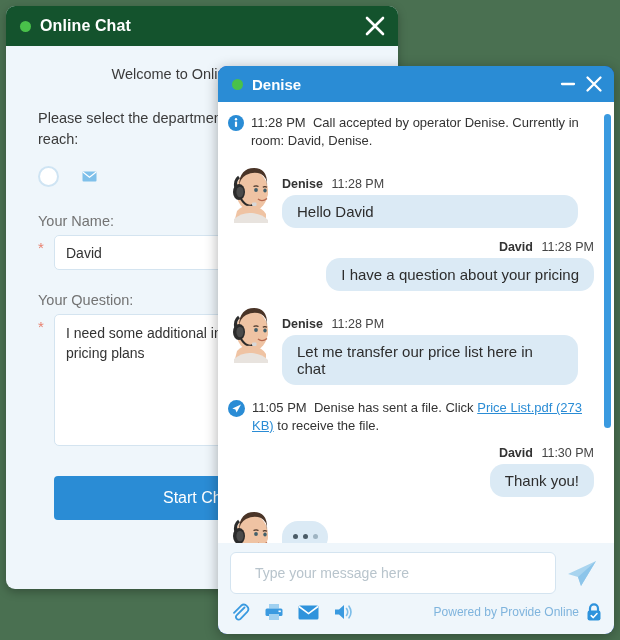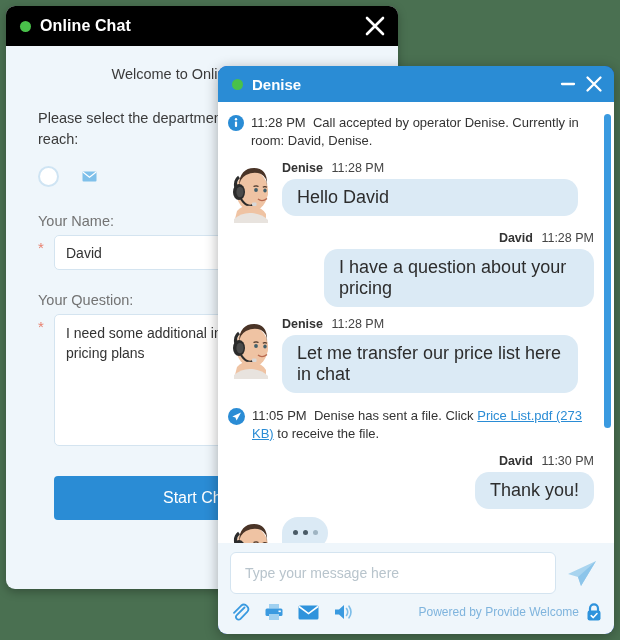--- a/index.html
+++ b/index.html
@@ -17,21 +17,21 @@
     position: absolute;
     left: 6px; top: 6px;
     width: 392px; height: 583px;
     background: #eff6fb;
     border-radius: 9px;
     box-shadow: 0 3px 10px rgba(0,0,0,0.28);
     overflow: hidden;
   }
   .pc-titlebar {
     height: 40px;
-    background: #000000;
+    background: #14532d;
     display: flex; align-items: center;
     padding: 0 13px 0 14px;
     position: relative;
   }
   .status-dot {
     width: 11px; height: 11px; border-radius: 50%;
     background: #49c14a; flex: none; margin-right: 9px;
   }
   .pc-title {
     color: #ffffff; font-size: 16px; font-weight: bold;
@@ -160,32 +160,32 @@
   .sys-icon { flex: none; margin-right: 7px; margin-top: 1px; }
   .sys-text { padding-right: 14px; }
   .sys-link { color: #2a8cd5; }
 
   .op-block { display: flex; margin-bottom: 8px; }
   .avatar {
     width: 46px; height: 62px; flex: none;
     margin-right: 8px; position: relative; overflow: hidden;
   }
   .avatar svg { display: block; }
-  .op-col { flex: 1; min-width: 0; }
+  .op-col { flex: 1; min-width: 0; margin-top: 16px; }
   .meta {
     font-size: 12.5px; color: #333; margin-bottom: 4px;
   }
   .meta .who { font-weight: bold; }
   .meta .when { color: #444; margin-left: 5px; }
   .meta.right { text-align: right; padding-right: 6px; }
 
   .bubble {
     background: #dbeaf5; border-radius: 14px;
     padding: 8px 15px;
-    font-size: 18px; color: #2d2d2d;
+    font-size: 15px; color: #2d2d2d;
     display: block; margin-bottom: 4px;
   }
   .bubble.op { border-bottom-right-radius: 14px; }
   .vis-row { display: flex; margin-bottom: 4px; }
   .vis-row .bubble {
     margin-left: auto; border-radius: 14px;
   }
   .vis-wrap { padding-left: 96px; padding-right: 6px; }
   .op-wrap { padding-right: 22px; }
 
@@ -201,21 +201,21 @@
 
   
   .composer {
     flex: none; background: #eff6fb;
     padding: 9px 12px 0 12px;
     display: flex; align-items: center;
   }
   .msg-input {
     flex: 1; height: 42px;
     border: 1px solid #d4e4f0; border-radius: 6px;
-    background: #fff; padding: 0 14px;
+    background: #fff; padding: 0 24px;
     font-size: 14px; color: #333;
     font-family: "Liberation Sans", sans-serif;
     outline: none;
   }
   .msg-input::placeholder { color: #b8c4cc; }
   .send-btn {
     width: 40px; height: 40px; margin-left: 6px;
     display: flex; align-items: center; justify-content: center;
     cursor: pointer; flex: none;
   }
@@ -475,21 +475,21 @@
         </span>
         <span class="tool-btn">
           <svg width="22" height="18" viewBox="0 0 22 18">
               <path d="M2 6.5 L6 6.5 L11 2 L11 16 L6 11.5 L2 11.5 Z" fill="#3a9ae0"></path>
               <path d="M13.5 5.5 Q16 9 13.5 12.5" stroke="#7cbde9" stroke-width="1.6" fill="none" stroke-linecap="round"></path>
               <path d="M16 3.2 Q20 9 16 14.8" stroke="#7cbde9" stroke-width="1.6" fill="none" stroke-linecap="round"></path>
             </svg>
         </span>
       </span>
       <span class="powered">
-        <span>Powered by Provide Welcome</span>
+        <span>Powered by Provide Online</span>
         <span class="lock-icon">
           <svg width="16" height="18" viewBox="0 0 16 18">
               <path d="M4 8 V5.4 a4 4 0 0 1 8 0 V8" stroke="#2f93dc" stroke-width="2.2" fill="none"></path>
               <rect x="1.5" y="7.5" width="13" height="10" rx="2.2" fill="#2f93dc"></rect>
               <path d="M5.2 12.6 L7.3 14.6 L11 10.6" stroke="#ffffff" stroke-width="1.5" fill="none" stroke-linecap="round" stroke-linejoin="round"></path>
             </svg>
         </span>
       </span>
     </div>
   </div>

